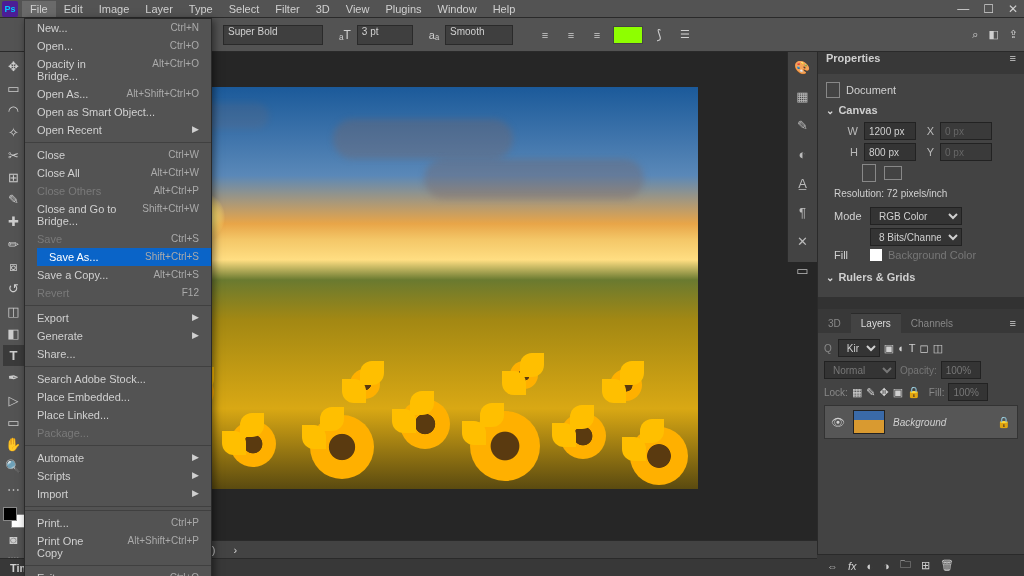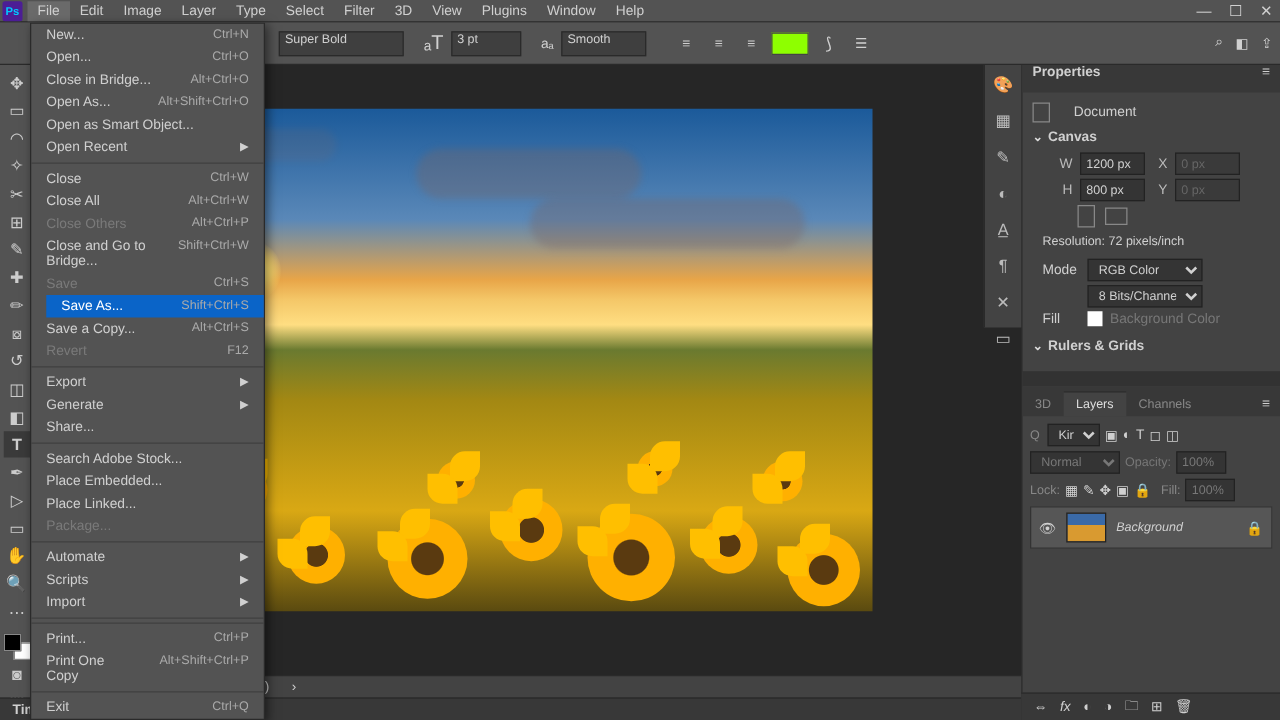--- a/index.html
+++ b/index.html
@@ -82,21 +82,21 @@
     </div>
   <div class="win-controls">
     <span>—</span>
     <span>☐</span>
     <span>✕</span>
   </div>
 </div>
 
 <div class="options-bar">
   <div class="opt-select" style="width:100px">Super Bold</div>
-  <span style="margin-left:10px;font-size:16px">ₐT</span>
+  <span style="margin-left:10px;font-size:12px">ₐT</span>
   <div class="opt-select" style="width:56px">3 pt</div>
   <span style="margin-left:10px;font-size:11px">aₐ</span>
   <div class="opt-select" style="width:68px">Smooth</div>
   <span style="width:10px"></span>
   <div class="align-btn">≡</div>
   <div class="align-btn">≡</div>
   <div class="align-btn">≡</div>
   <div class="swatch"></div>
   <div class="align-btn" style="font-size:13px">⟆</div>
   <div class="align-btn">☰</div>
@@ -157,21 +157,21 @@
       <div class="flower" style="bottom:88px;left:520px;width:32px;height:32px"></div>
     </div>
   </div>
 
   <div class="right-panels">
     <div class="panel-head">
       <span>Properties</span>
       <span style="margin-left:auto">≡</span>
     </div>
     <div class="panel-body">
-      <div style="display:flex;align-items:center;gap:19px;margin-bottom:6px">
+      <div style="display:flex;align-items:center;gap:6px;margin-bottom:6px">
         <span style="border:1px solid #888;width:14px;height:16px;display:inline-block"></span>
         <span>Document</span>
       </div>
       <div class="sect-head">⌄ <span>Canvas</span></div>
       <div class="field-row">
         <span class="lab">W</span>
         <input class="inp" value="1200 px" style="">
         <span class="lab">X</span>
         <input class="inp dis" value="0 px" style="">
       </div>
@@ -276,21 +276,21 @@
 <div class="file-menu" id="file-menu">
     <div class="mi">
       <span>New...</span>
       <span class="sub">Ctrl+N</span>
     </div>
     <div class="mi">
       <span>Open...</span>
       <span class="sub">Ctrl+O</span>
     </div>
     <div class="mi">
-      <span>Close in Bridge...</span>
+      <span>Opacity in Bridge...</span>
       <span class="sub">Alt+Ctrl+O</span>
     </div>
     <div class="mi">
       <span>Open As...</span>
       <span class="sub">Alt+Shift+Ctrl+O</span>
     </div>
     <div class="mi">
       <span>Open as Smart Object...</span>
     </div>
     <div class="mi">

